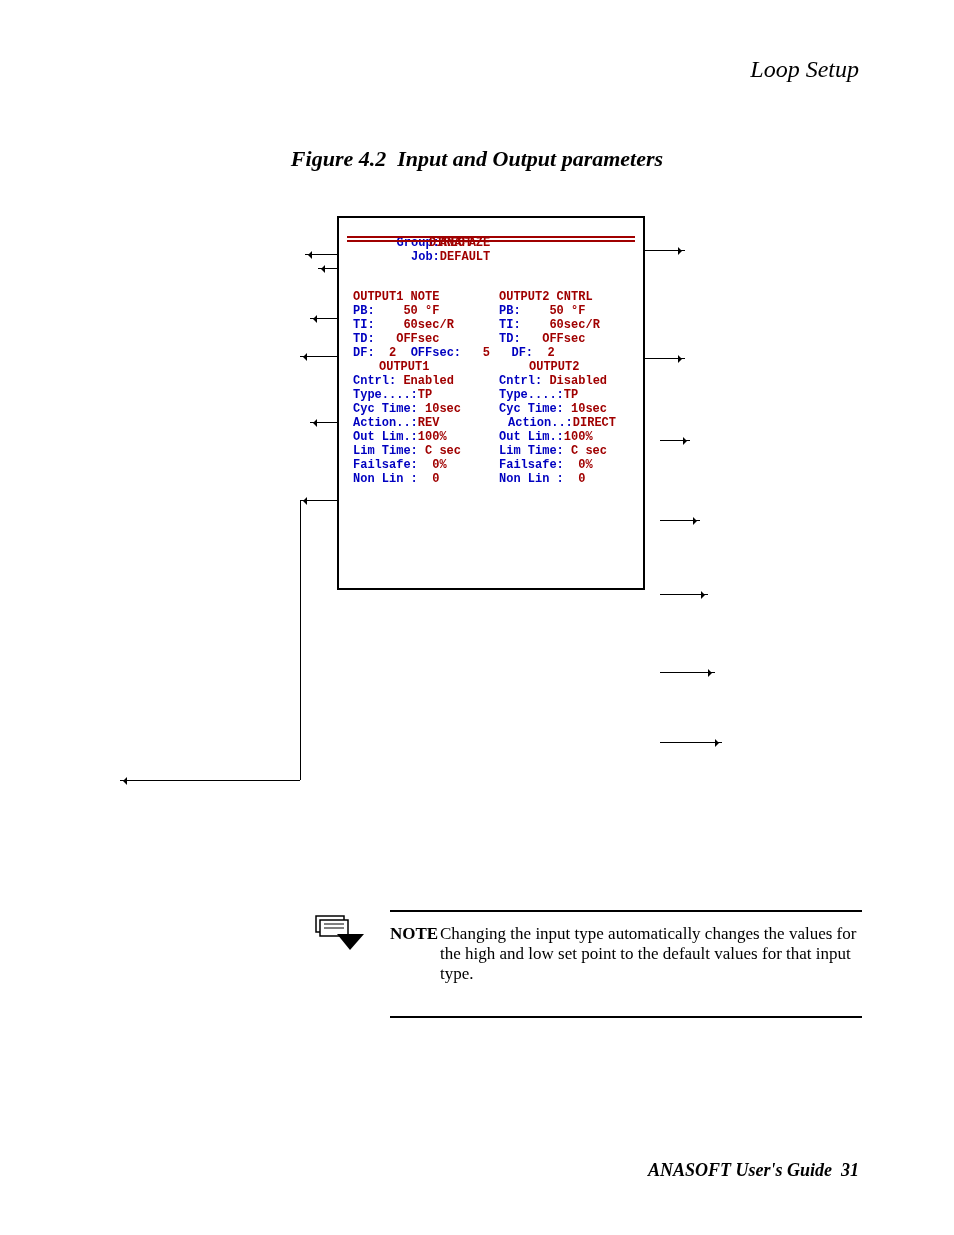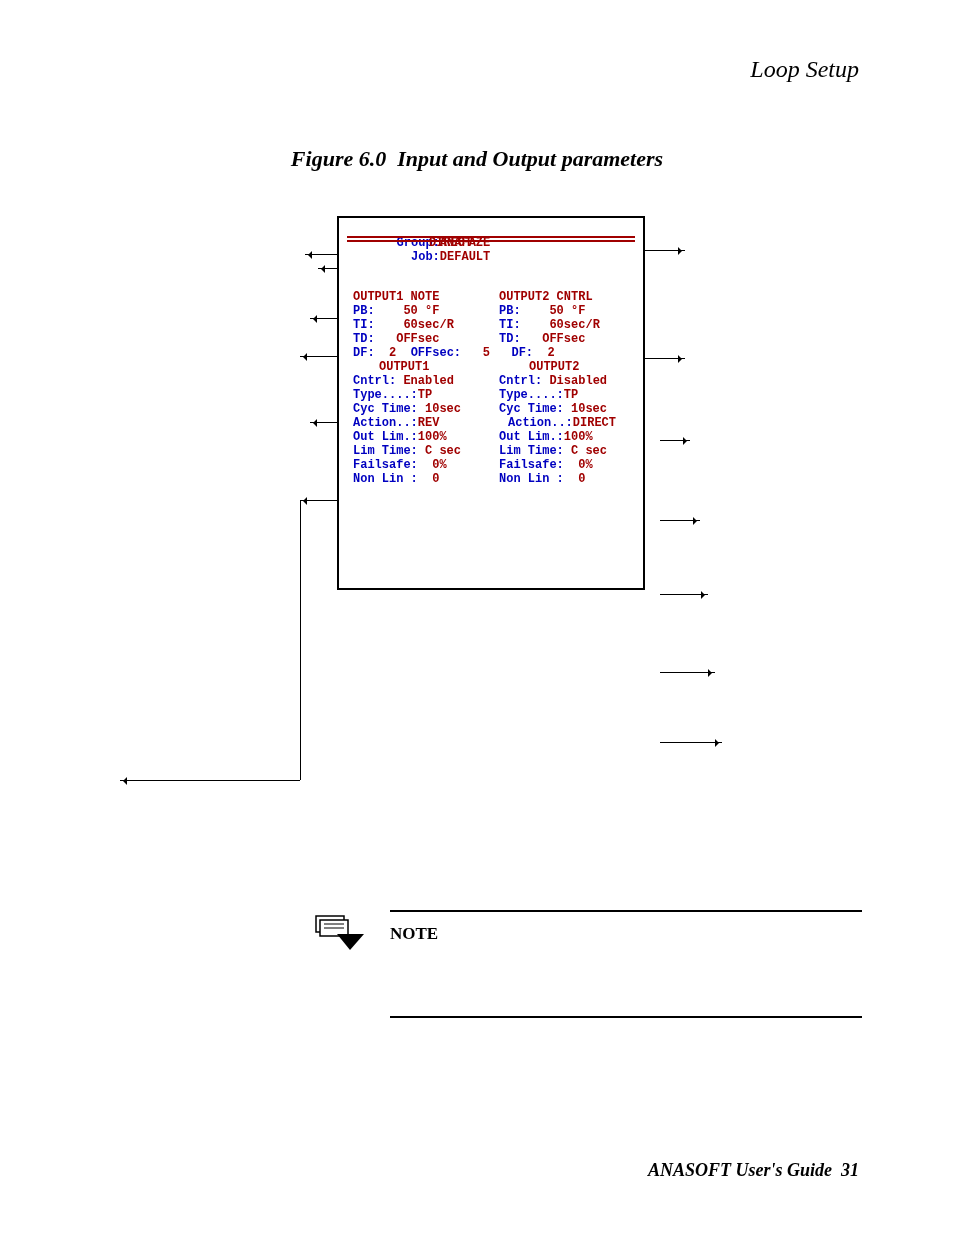--- a/index.html
+++ b/index.html
@@ -25,21 +25,21 @@
   .lbl{font-family:"Times New Roman",Times,serif}
 </style>
 </head>
 <body>
 
 <div class="page">
 
   <div class="header lbl">Loop Setup</div>
 
   <div class="figtitle">
-    <span>Figure 6.0</span>&nbsp;&nbsp;<span>Input and Output parameters</span>
+    <span>Figure 4.2</span>&nbsp;&nbsp;<span>Input and Output parameters</span>
   </div>
 
   <div class="screenshot">
     <div class="ssbox">
       <div class="ssline" style="top:4px;left:0">
         <span class="blue">Group:</span><span class="red">ANAFAZE</span>
         &nbsp;&nbsp;<span class="blue">Job:</span><span class="red">DEFAULT</span>
       </div>
       <div class="ssline red" style="top:18px;left:90px">DIRECT</div>
       <div style="position:absolute;top:18px;left:8px;right:8px;height:0;border-top:2px double #a00000"></div>
@@ -103,19 +103,20 @@
     <svg viewBox="0 0 54 48" width="54" height="48">
       <polygon points="6,14 34,14 34,30 6,30" fill="#fff" stroke="#000" stroke-width="1.5"></polygon>
       <polygon points="10,18 38,18 38,34 10,34" fill="#fff" stroke="#000" stroke-width="1.5"></polygon>
       <line x1="14" y1="22" x2="34" y2="22" stroke="#000"></line>
       <line x1="14" y1="26" x2="34" y2="26" stroke="#000"></line>
       <polygon points="27,32 54,32 40,48" fill="#000"></polygon>
     </svg>
   </div>
   <div class="note-rule"></div>
   <div class="note-head">NOTE</div>
+  <div class="note-body">Changing the input type automatically changes the values for the high and low set point to the default values for that input type.</div>
   <div class="note-rule2"></div>
 
   <div class="footer">
     <span>ANASOFT User's Guide</span>&nbsp;&nbsp;<span>31</span>
   </div>
 
 </div>
 
 </body></html>

